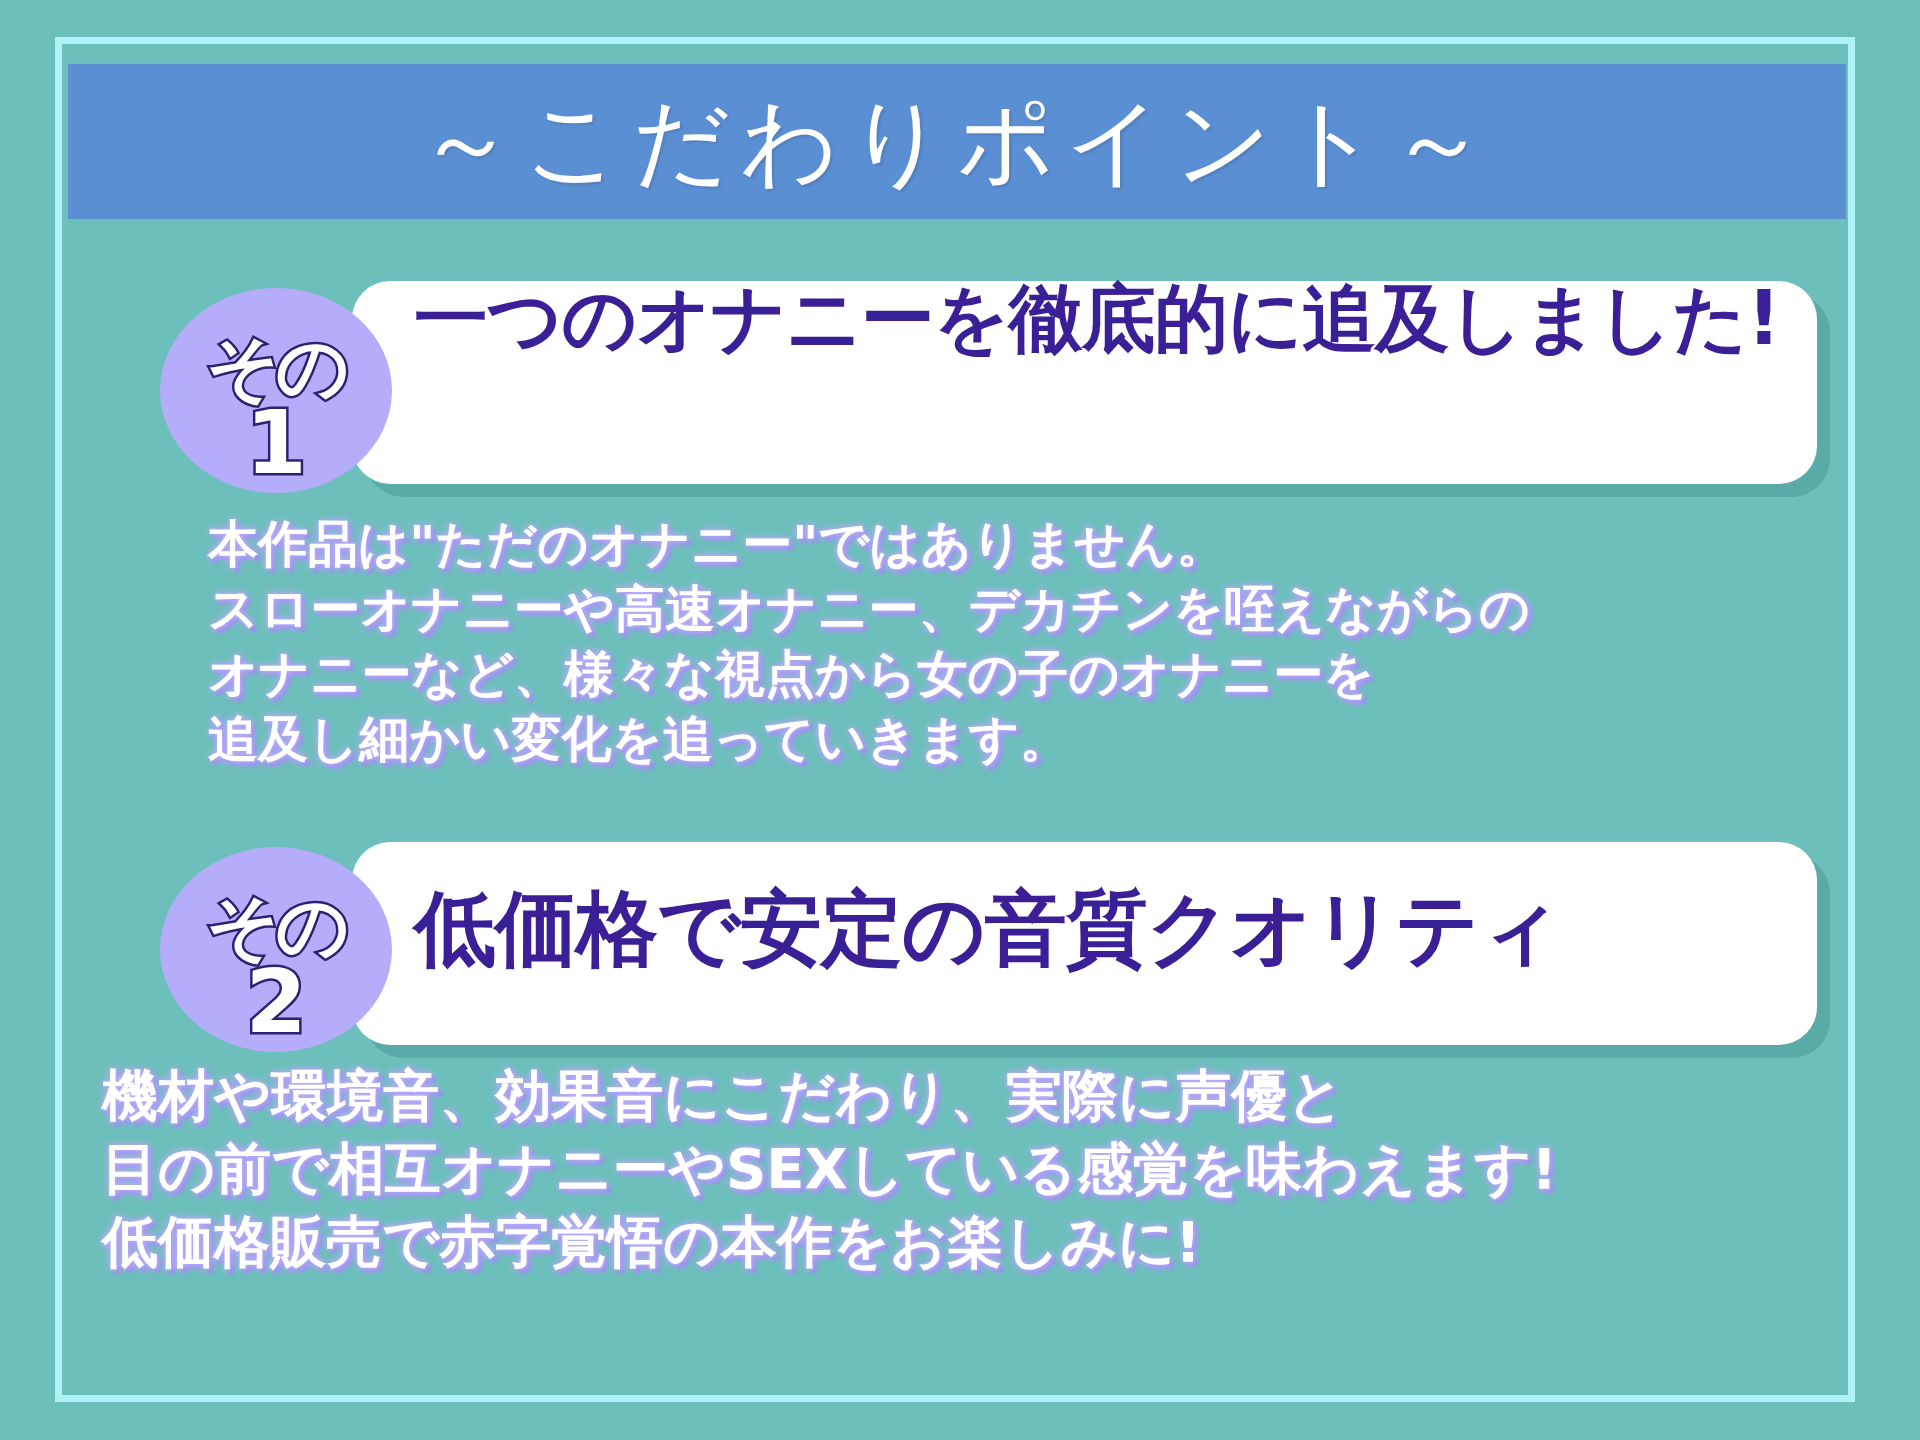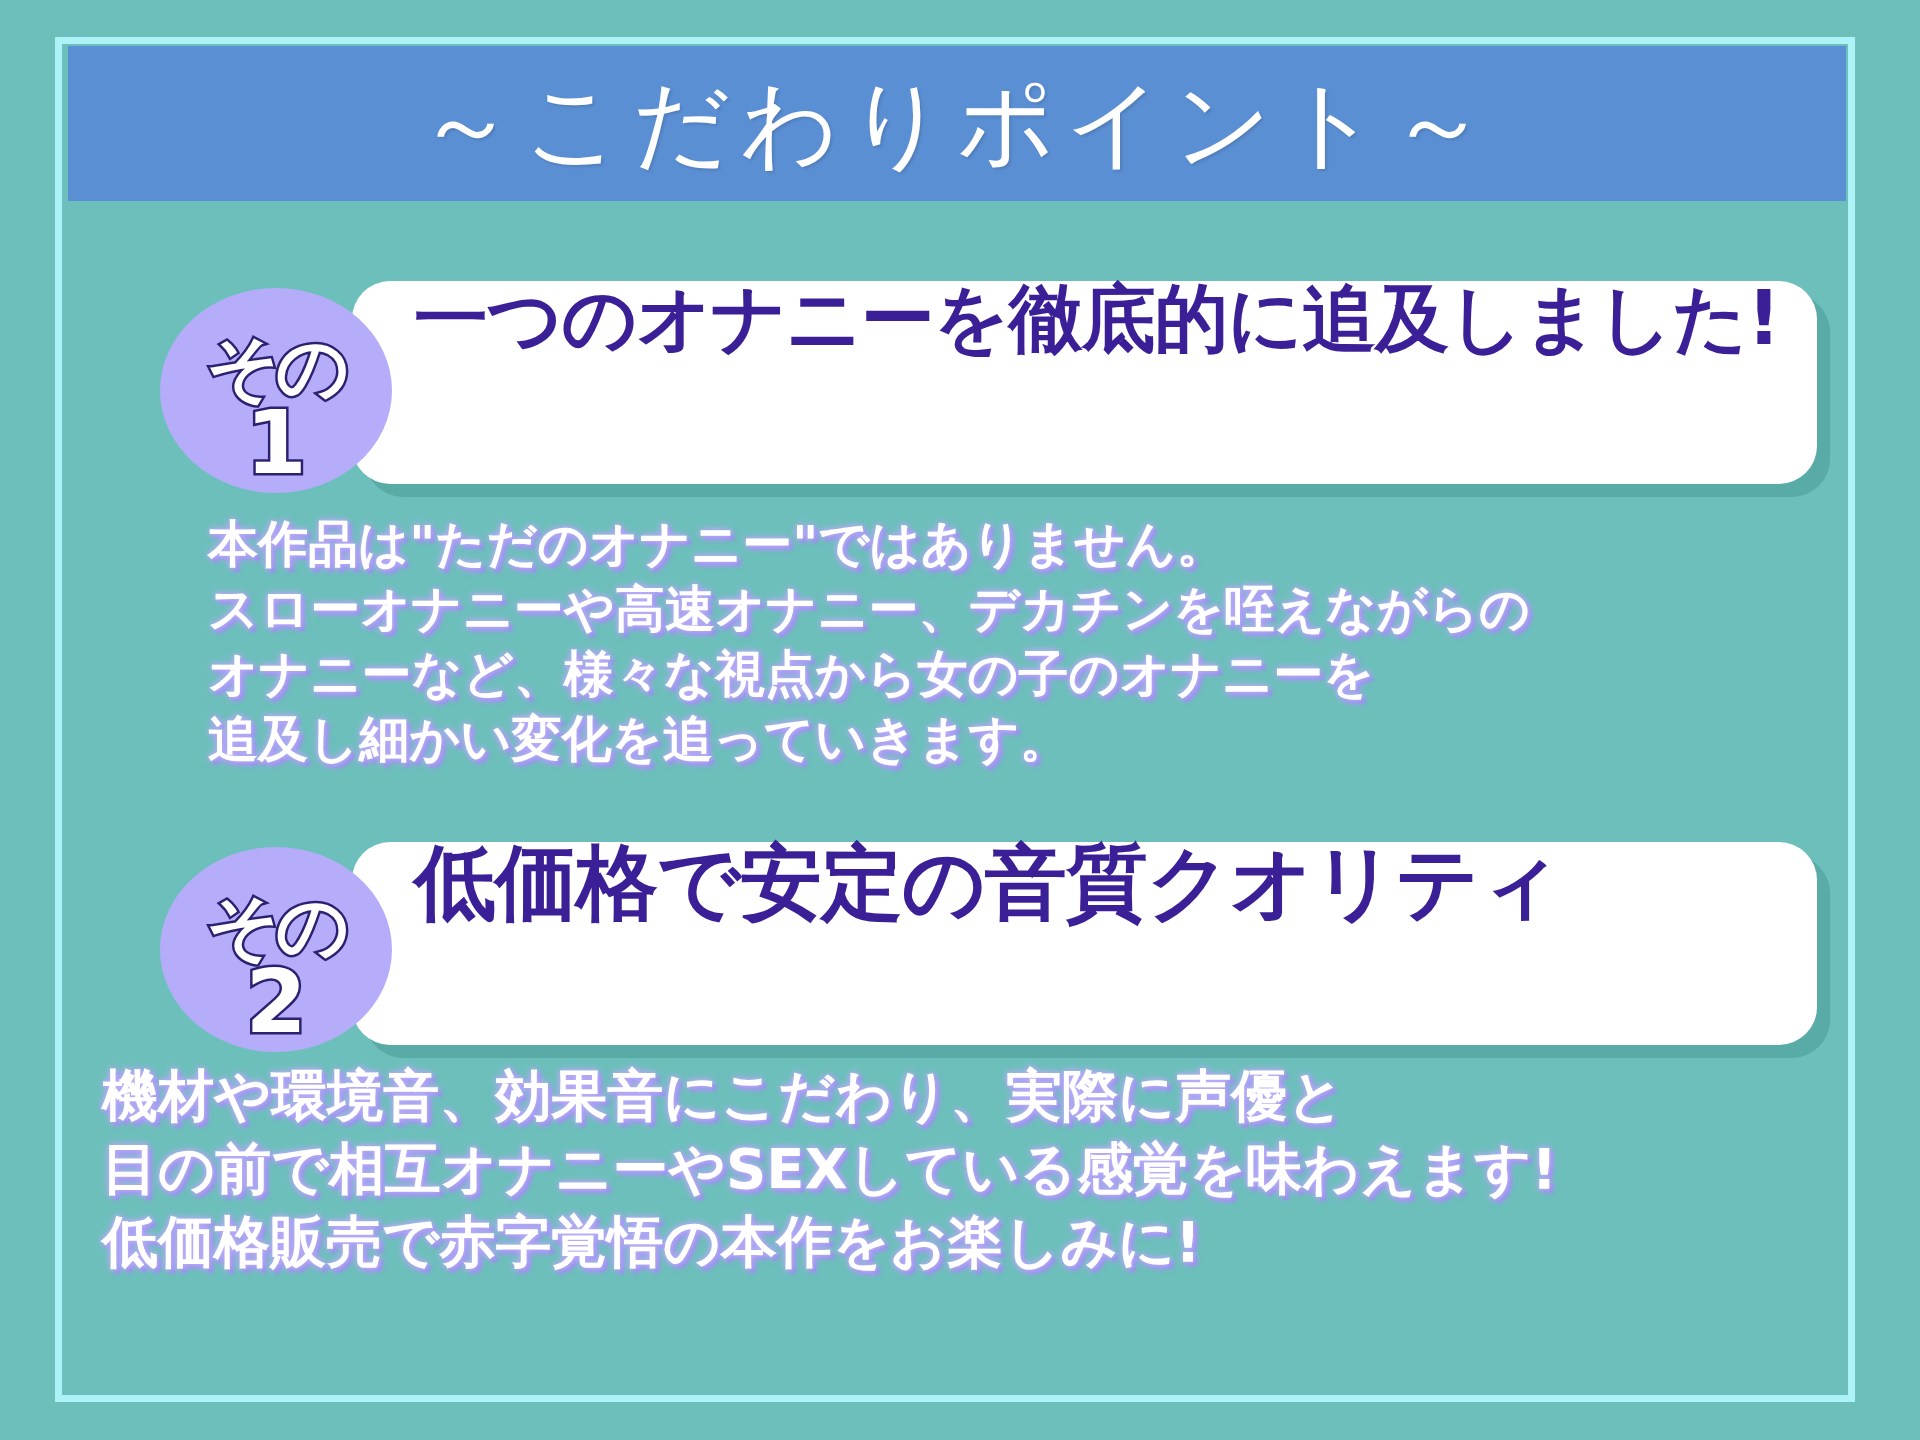--- a/index.html
+++ b/index.html
@@ -21,21 +21,21 @@
     position: absolute;
     left: 55px; top: 37px;
     width: 1800px; height: 1365px;
     border: 7px solid #adf2f6;
     box-sizing: border-box;
     pointer-events: none;
   }
   
   #header-banner {
     position: absolute;
-    left: 68px; top: 46px;
+    left: 68px; top: 64px;
     width: 1778px; height: 155px;
     background: #5b8fd4;
     display: flex;
     align-items: center;
     justify-content: center;
   }
   #header-title {
     color: #ffffff;
     font-size: 96px;
     font-weight: 400;
@@ -106,21 +106,21 @@
   #body-2 { left: 102px; top: 1060px; font-size: 56px; letter-spacing: 0px; }
 
   
   #badge-1 { left: 160px; top: 288px; }
   #card-1  { left: 352px; top: 281px; width: 1465px; height: 203px; }
   #heading-1 { padding-left: 62px; font-size: 74px; letter-spacing: -1px; }
 
   
   #badge-2 { left: 160px; top: 847px; }
   #card-2  { left: 352px; top: 842px; width: 1465px; height: 203px; }
-  #heading-2 { padding-left: 62px; font-size: 82px; letter-spacing: -1px; }
+  #heading-2 { padding-left: 62px; font-size: 82px; letter-spacing: -1px; margin-top: 46px; }
 </style>
 </head>
 <body>
 
 <div id="page">
 
   <div id="frame"></div>
 
   <div id="header-banner">
     <div id="header-title">～こだわりポイント～</div>

